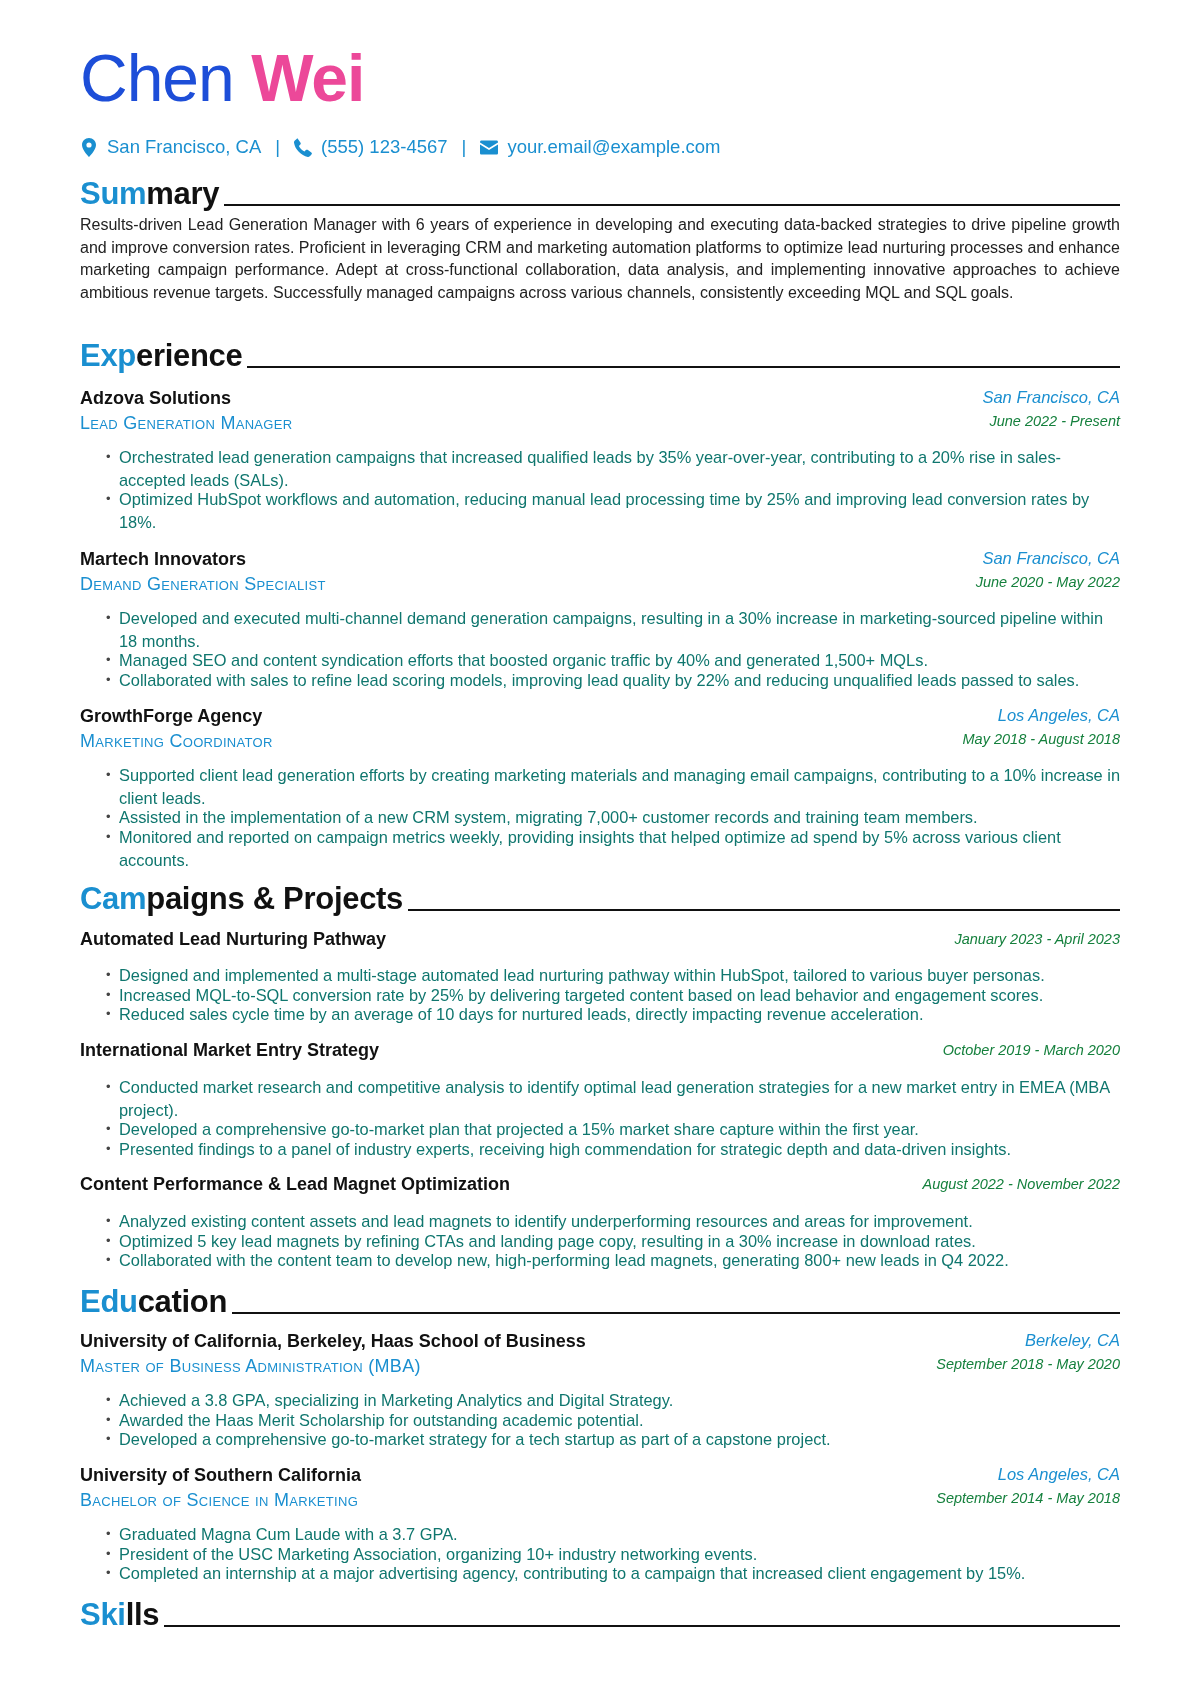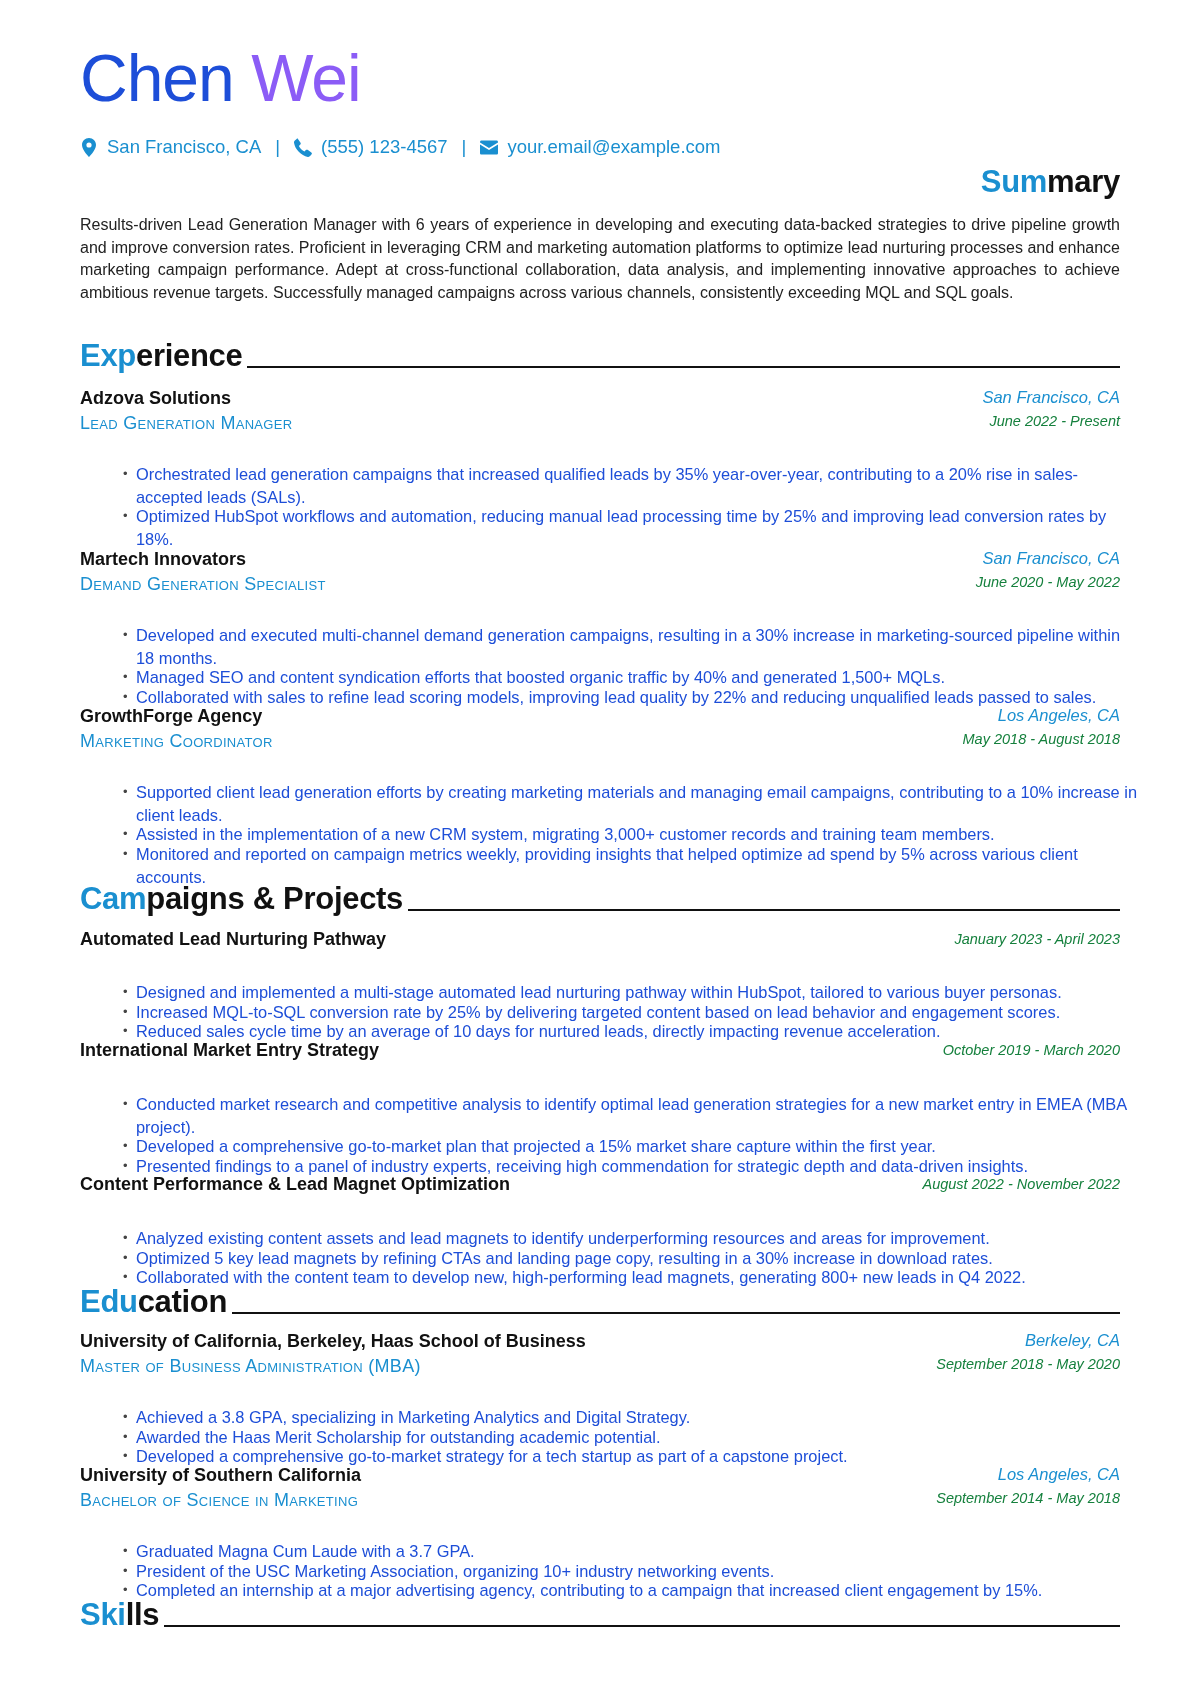--- a/index.html
+++ b/index.html
@@ -2,21 +2,21 @@
 <html><head>
 <meta charset="utf-8">
 <style>
   html, body { margin: 0; padding: 0; background: #ffffff; }
   body { width: 1190px; height: 1683px; position: relative; overflow: hidden;
          font-family: "Liberation Sans", "DejaVu Sans", sans-serif; color: #222; }
   .page { position: absolute; left: 80px; top: 0; width: 1040px; }
 
   .name { position: absolute; left: 0; top: 38px; font-size: 66px; line-height: 80px; letter-spacing: -1px; white-space: nowrap; }
   .name .first { font-weight: 300; color: #1d4ed8; }
-  .name .last { font-weight: 400; color: #8b5cf6; }
+  .name .last { font-weight: 700; color: #ec4899; }
 
   .contact { position: absolute; left: 0; top: 134px; height: 26px; display: flex; align-items: center;
              color: #1a8fd0; font-size: 18.5px; white-space: nowrap; }
   .contact .icon { display: inline-flex; width: 18px; height: 20px; margin-right: 9px; align-items: center; justify-content: center; }
   .contact .icon svg { fill: #1a8fd0; }
   .contact .sep { margin: 0 14px; color: #1a8fd0; }
 
   .sec-head { position: absolute; left: 0; width: 1040px; height: 36px; display: flex; align-items: flex-end; }
   .sec-head .title { font-size: 31px; font-weight: 700; line-height: 36px; white-space: nowrap; color: #111; letter-spacing: -0.3px; }
   .sec-head .title .acc { color: #1a8fd0; }
@@ -25,21 +25,21 @@
   .summary { position: absolute; left: 0; top: 214px; width: 1040px; font-size: 16px; line-height: 22.7px; color: #222; text-align: justify; }
 
   .entry-head { position: absolute; left: 0; width: 1040px; }
   .entry-head .org { position: absolute; left: 0; top: 0; font-size: 18px; font-weight: 700; color: #111; white-space: nowrap; }
   .entry-head .loc { position: absolute; right: 0; top: 0; font-size: 16.5px; font-style: italic; color: #1a8fd0; white-space: nowrap; }
   .entry-head .role { position: absolute; left: 0; top: 25px; font-size: 13.5px; color: #1a8fd0; font-variant: small-caps; letter-spacing: 0.3px; white-space: nowrap; }
   .entry-head .role { font-size: 18px; }
   .entry-head .date { position: absolute; right: 0; top: 25px; font-size: 14.5px; font-style: italic; color: #15803d; white-space: nowrap; }
   .entry-head .date.top { top: 2px; }
 
-  ul.bullets { position: absolute; left: 28px; width: 1012px; margin: 17px; padding: 0; list-style: none; font-size: 16.4px; color: #1d4ed8; }
+  ul.bullets { position: absolute; left: 28px; width: 1012px; margin: 0; padding: 0; list-style: none; font-size: 16.4px; color: #0f766e; }
   ul.bullets li { position: relative; padding-left: 11px; line-height: 22.7px; margin-bottom: -3px; }
   ul.bullets li::before { content: "•"; position: absolute; left: -2px; top: 0; color: #444; font-size: 13px; }
 </style>
 </head>
 <body>
 
 <div class="page">
 
   <div class="name">
     <span class="first">Chen</span>
@@ -62,21 +62,21 @@
     <span>(555) 123-4567</span>
     <span class="sep">|</span>
     <span class="icon">
       <svg width="19" height="15" viewBox="0 0 19 15">
           <path d="M0 1.5C0 .7.7 0 1.5 0h16c.8 0 1.5.7 1.5 1.5v.6L9.5 8 0 2.1zM0 4.3l9.5 5.9L19 4.3v9.2c0 .8-.7 1.5-1.5 1.5h-16C.7 15 0 14.3 0 13.5z"></path>
         </svg>
     </span>
     <span>your.email@example.com</span>
   </div>
 
-  <div class="sec-head" style="top:164px;flex-direction:column;">
+  <div class="sec-head" style="top:176px;">
     <span class="title"><span class="acc">Sum</span><span>mary</span></span>
     <span class="rule"></span>
   </div>
   <div class="summary">Results-driven Lead Generation Manager with 6 years of experience in developing and executing data-backed strategies to drive pipeline growth and improve conversion rates. Proficient in leveraging CRM and marketing automation platforms to optimize lead nurturing processes and enhance marketing campaign performance. Adept at cross-functional collaboration, data analysis, and implementing innovative approaches to achieve ambitious revenue targets. Successfully managed campaigns across various channels, consistently exceeding MQL and SQL goals.</div>
 
   <div class="sec-head" style="top:338px;">
     <span class="title"><span class="acc">Exp</span><span>erience</span></span>
     <span class="rule"></span>
   </div>
 
@@ -104,21 +104,21 @@
   </ul>
 
   <div class="entry-head" style="top:706px;">
     <span class="org">GrowthForge Agency</span>
     <span class="loc">Los Angeles, CA</span>
     <span class="role">Marketing Coordinator</span>
     <span class="date">May 2018 - August 2018</span>
   </div>
   <ul class="bullets" style="top:764px;">
     <li>Supported client lead generation efforts by creating marketing materials and managing email campaigns, contributing to a 10% increase in client leads.</li>
-    <li>Assisted in the implementation of a new CRM system, migrating 3,000+ customer records and training team members.</li>
+    <li>Assisted in the implementation of a new CRM system, migrating 7,000+ customer records and training team members.</li>
     <li>Monitored and reported on campaign metrics weekly, providing insights that helped optimize ad spend by 5% across various client accounts.</li>
   </ul>
 
   <div class="sec-head" style="top:881px;">
     <span class="title"><span class="acc">Cam</span><span>paigns &amp; Projects</span></span>
     <span class="rule"></span>
   </div>
 
   <div class="entry-head" style="top:929px;">
     <span class="org">Automated Lead Nurturing Pathway</span>

